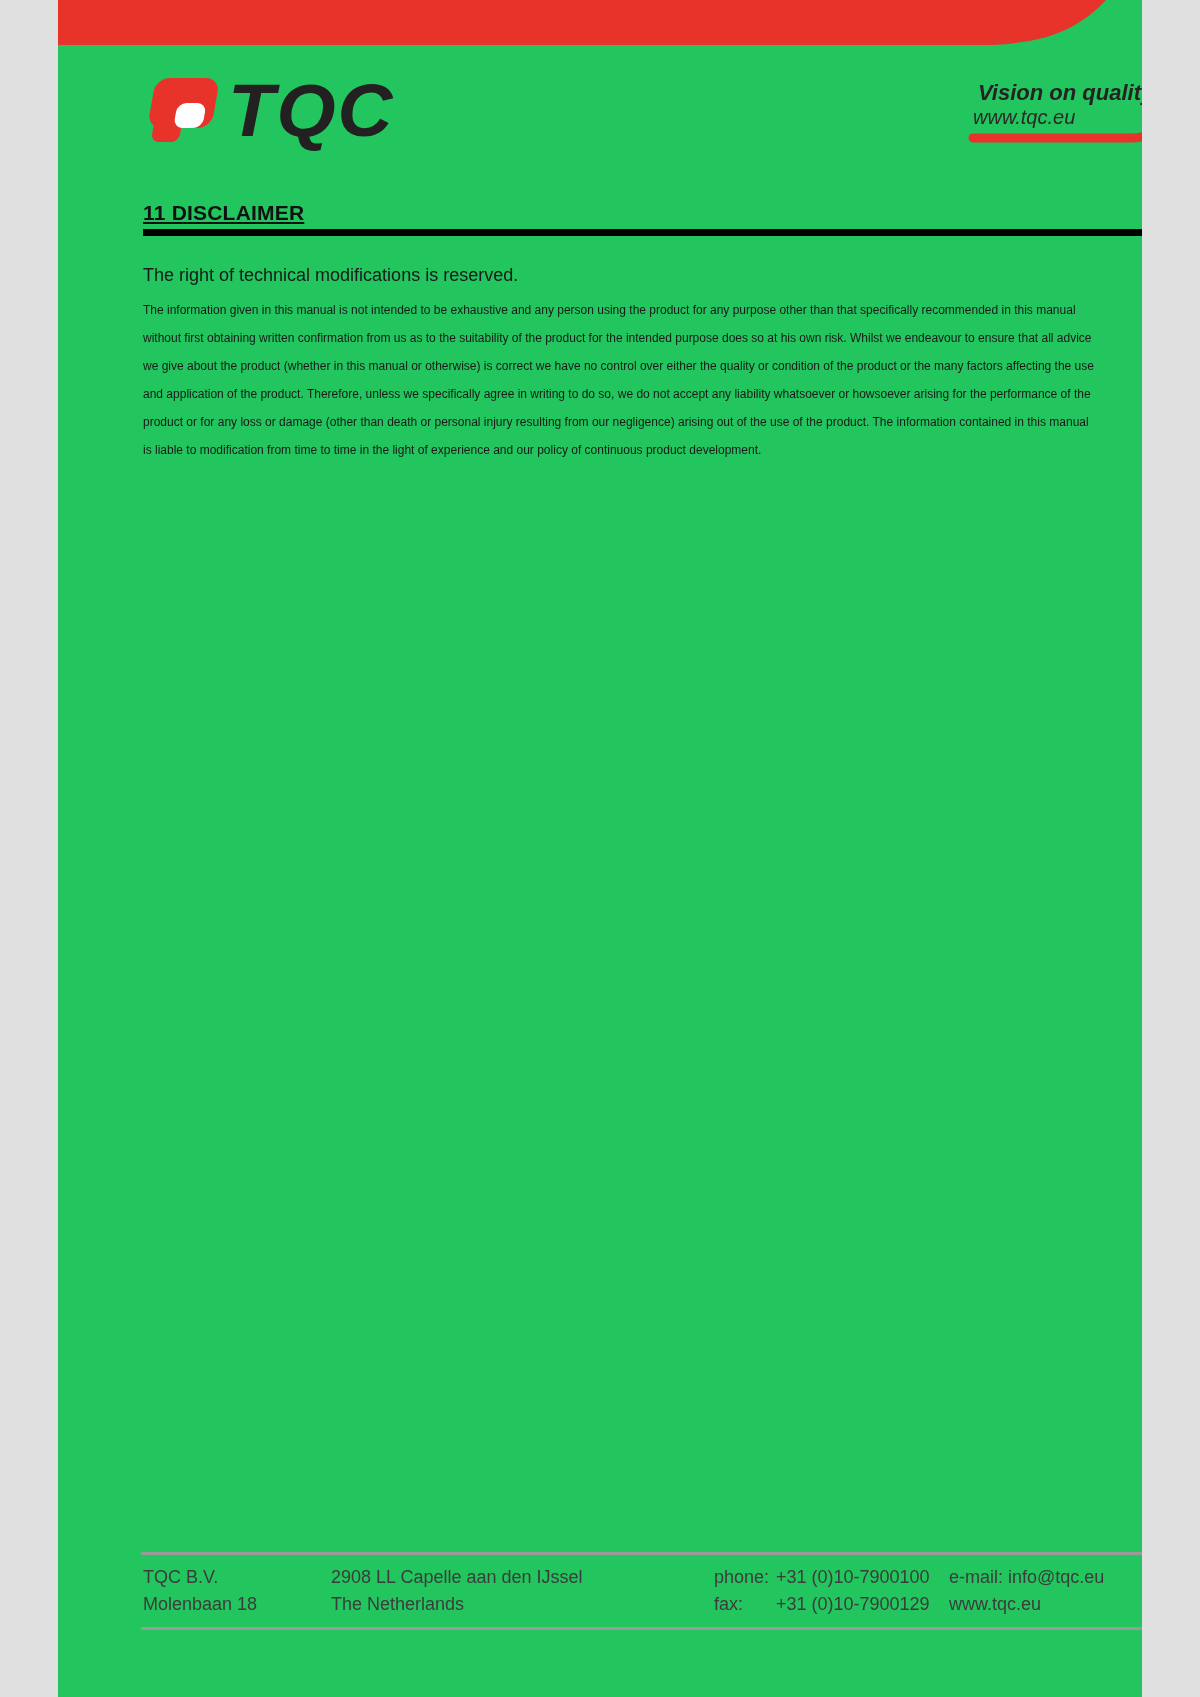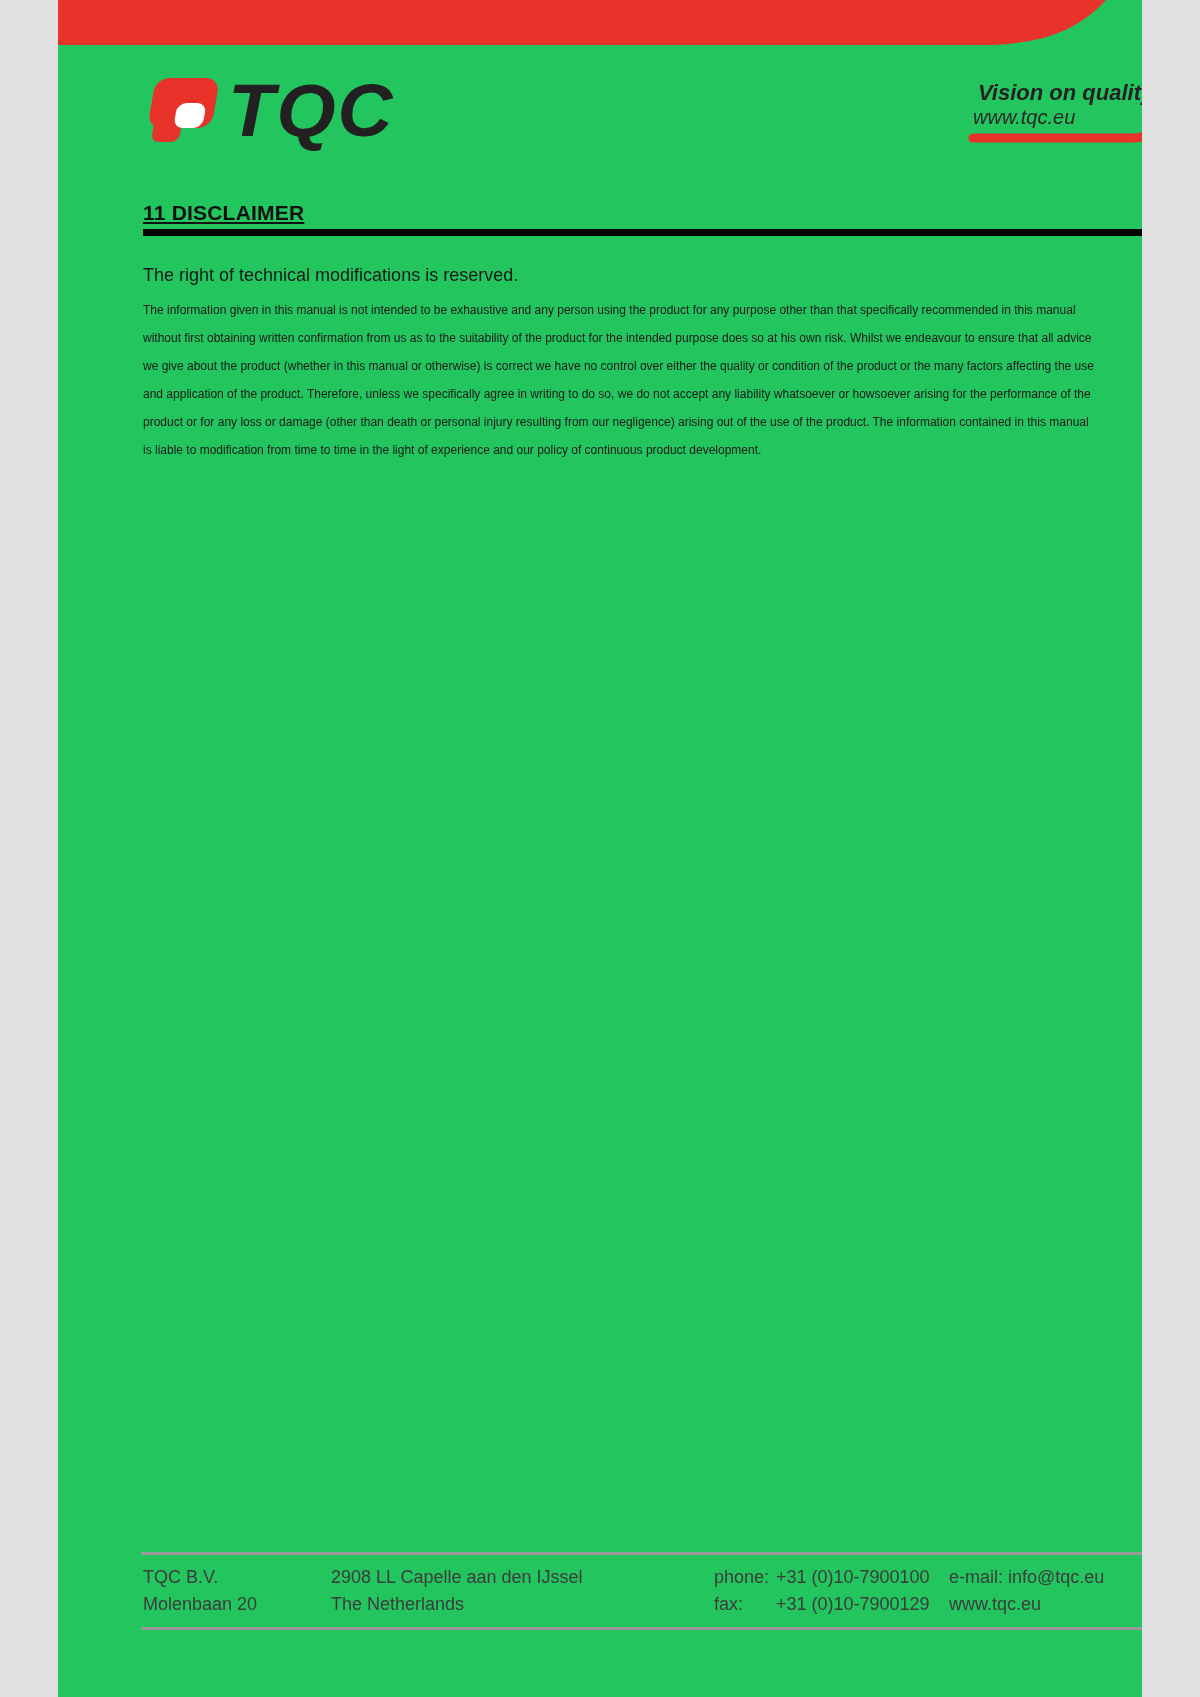--- a/index.html
+++ b/index.html
@@ -112,21 +112,21 @@
   <div class="heading-rule"></div>
 
   <div class="intro-line">The right of technical modifications is reserved.</div>
   <p class="body-paragraph">The information given in this manual is not intended to be exhaustive and any person using the product for any purpose other than that specifically recommended in this manual without first obtaining written confirmation from us as to the suitability of the product for the intended purpose does so at his own risk.  Whilst we endeavour to ensure that all advice we give about the product (whether in this manual or otherwise) is correct we have no control over either the quality or condition of the product or the many factors affecting the use and application of the product. Therefore, unless we specifically agree in writing to do so, we do not accept any liability whatsoever or howsoever arising for the performance of the product or for any loss or damage (other than death or personal injury resulting from our negligence) arising out of the use of the product. The information contained in this manual is liable to modification from time to time in the light of experience and our policy of continuous product development.</p>
 
   <div class="footer-line footer-line-top"></div>
 
   <div class="footer-text">
     <div class="footer-col footer-col-address">
       <div>TQC B.V.</div>
-      <div>Molenbaan 20</div>
+      <div>Molenbaan 18</div>
     </div>
     <div class="footer-col footer-col-city">
       <div>2908 LL  Capelle aan den IJssel</div>
       <div>The Netherlands</div>
     </div>
     <div class="footer-col footer-col-phone">
       <div><span class="footer-label footer-label-wide">phone:</span><span>+31 (0)10-7900100</span></div>
       <div><span class="footer-label footer-label-wide">fax:</span><span>+31 (0)10-7900129</span></div>
     </div>
     <div class="footer-col footer-col-email">

